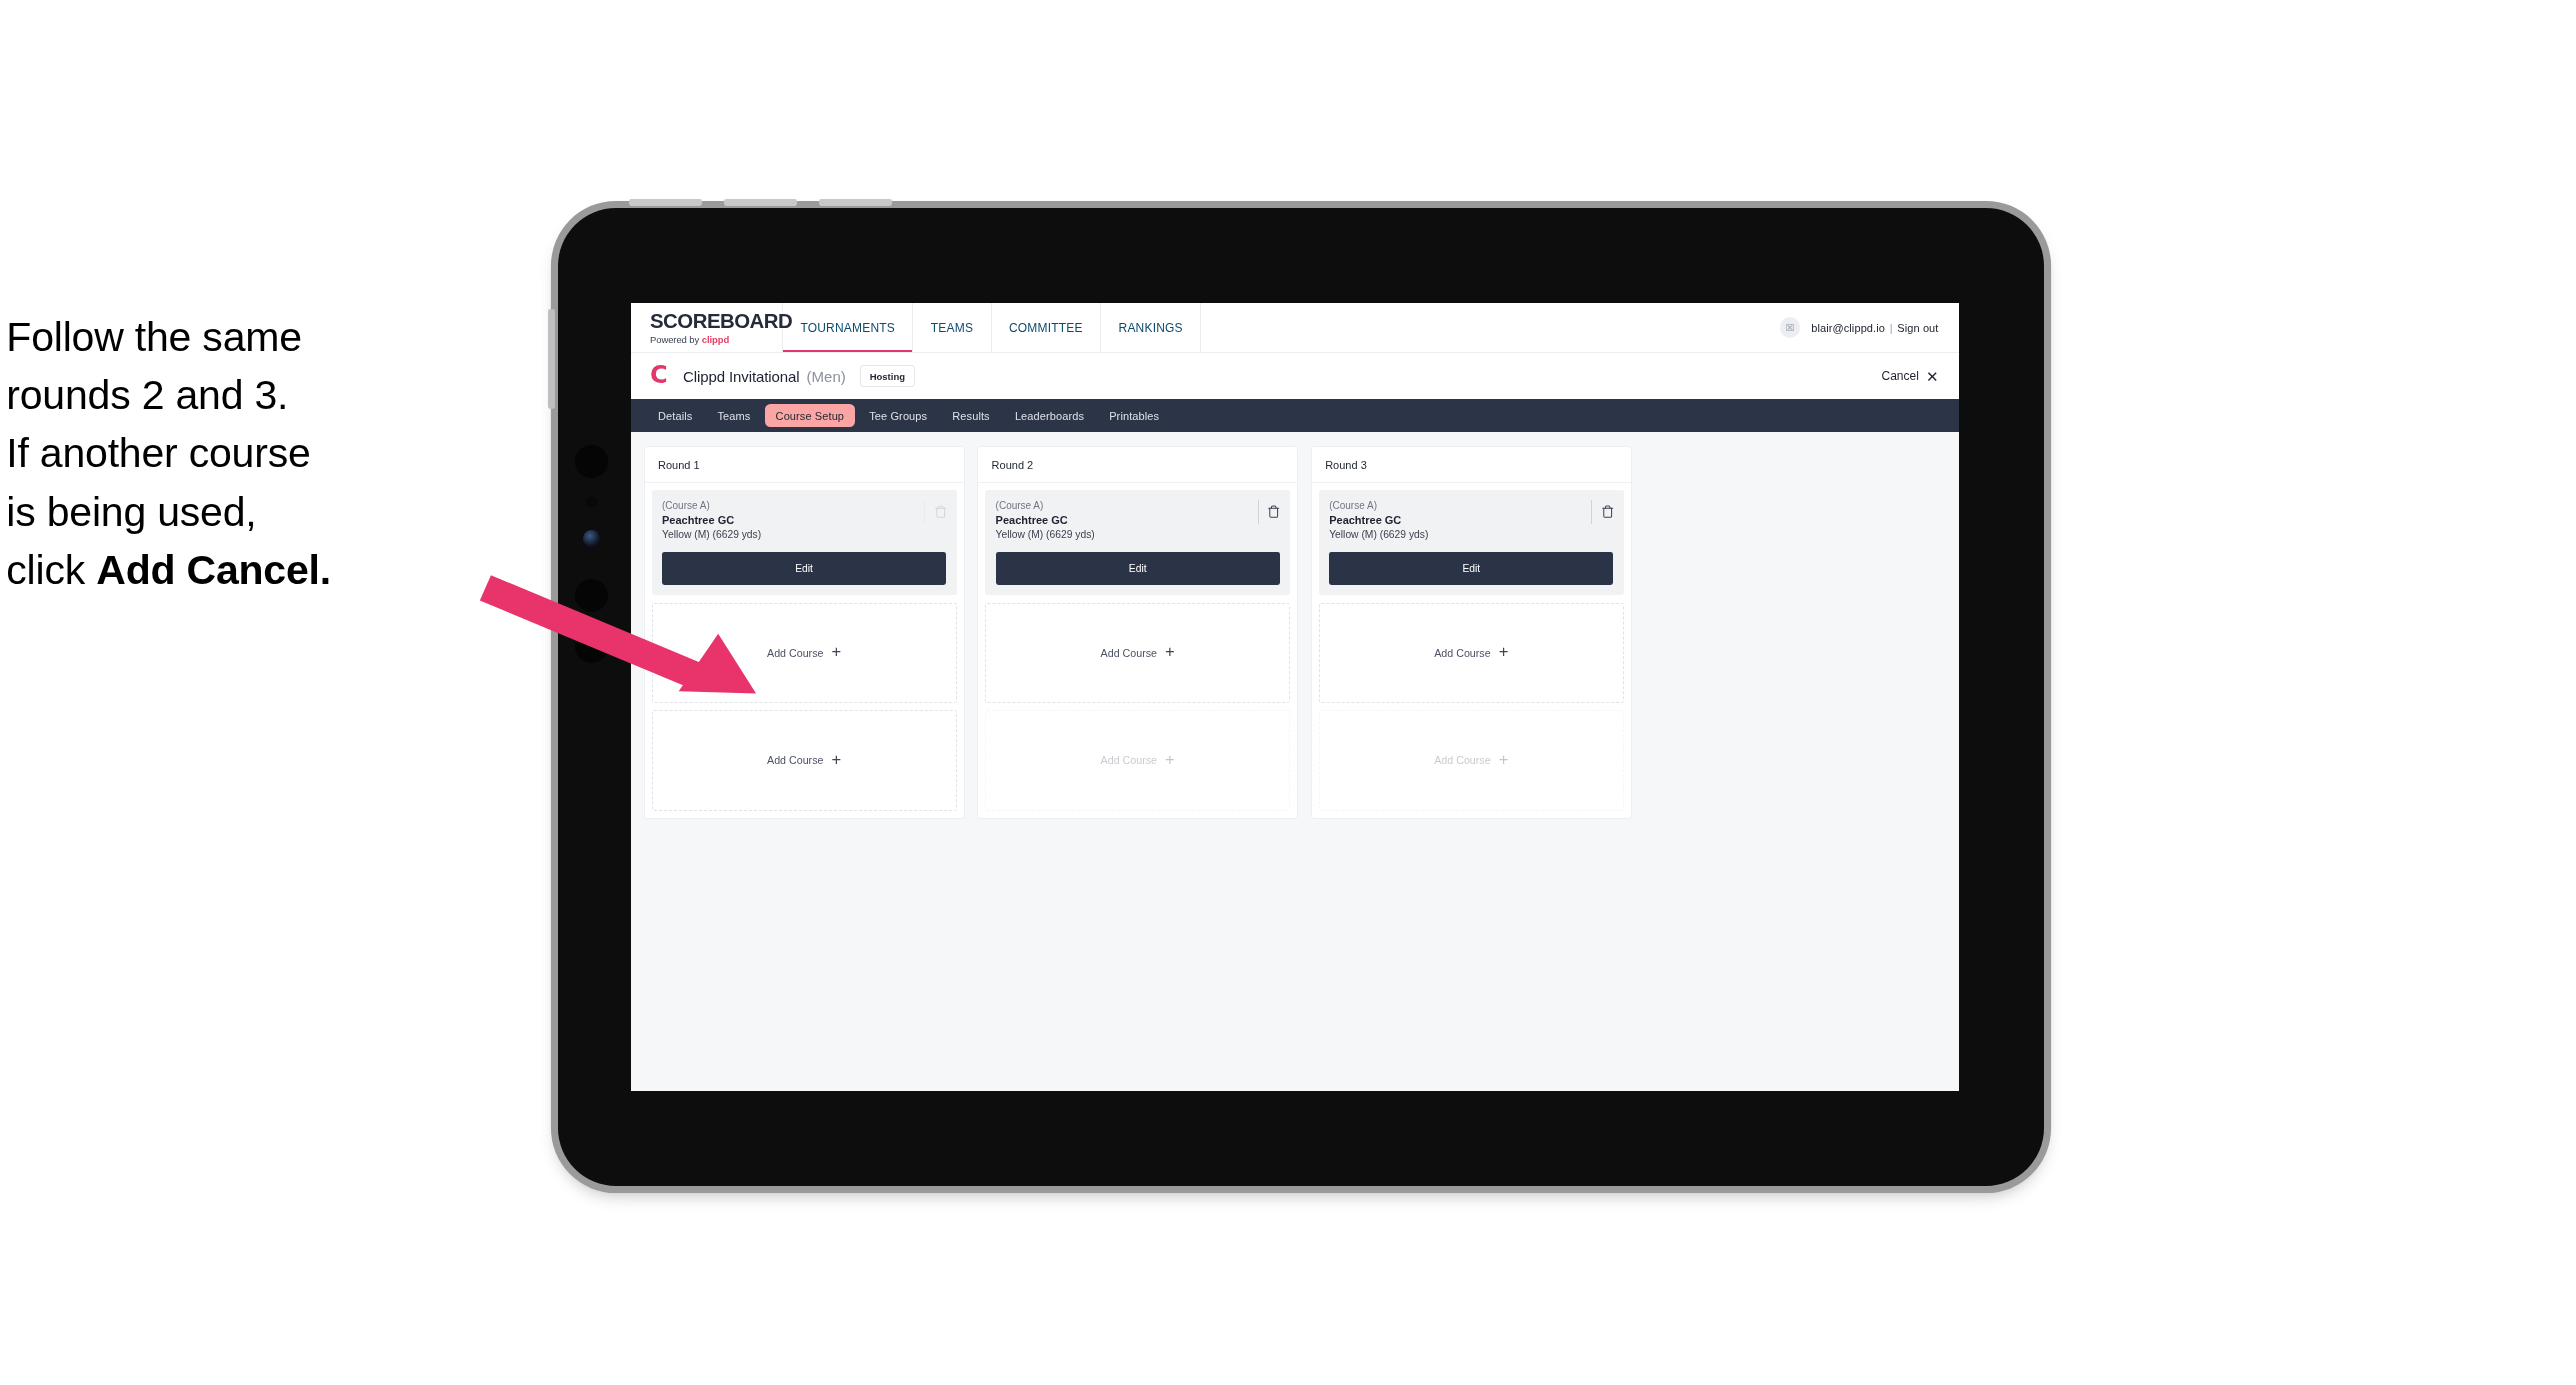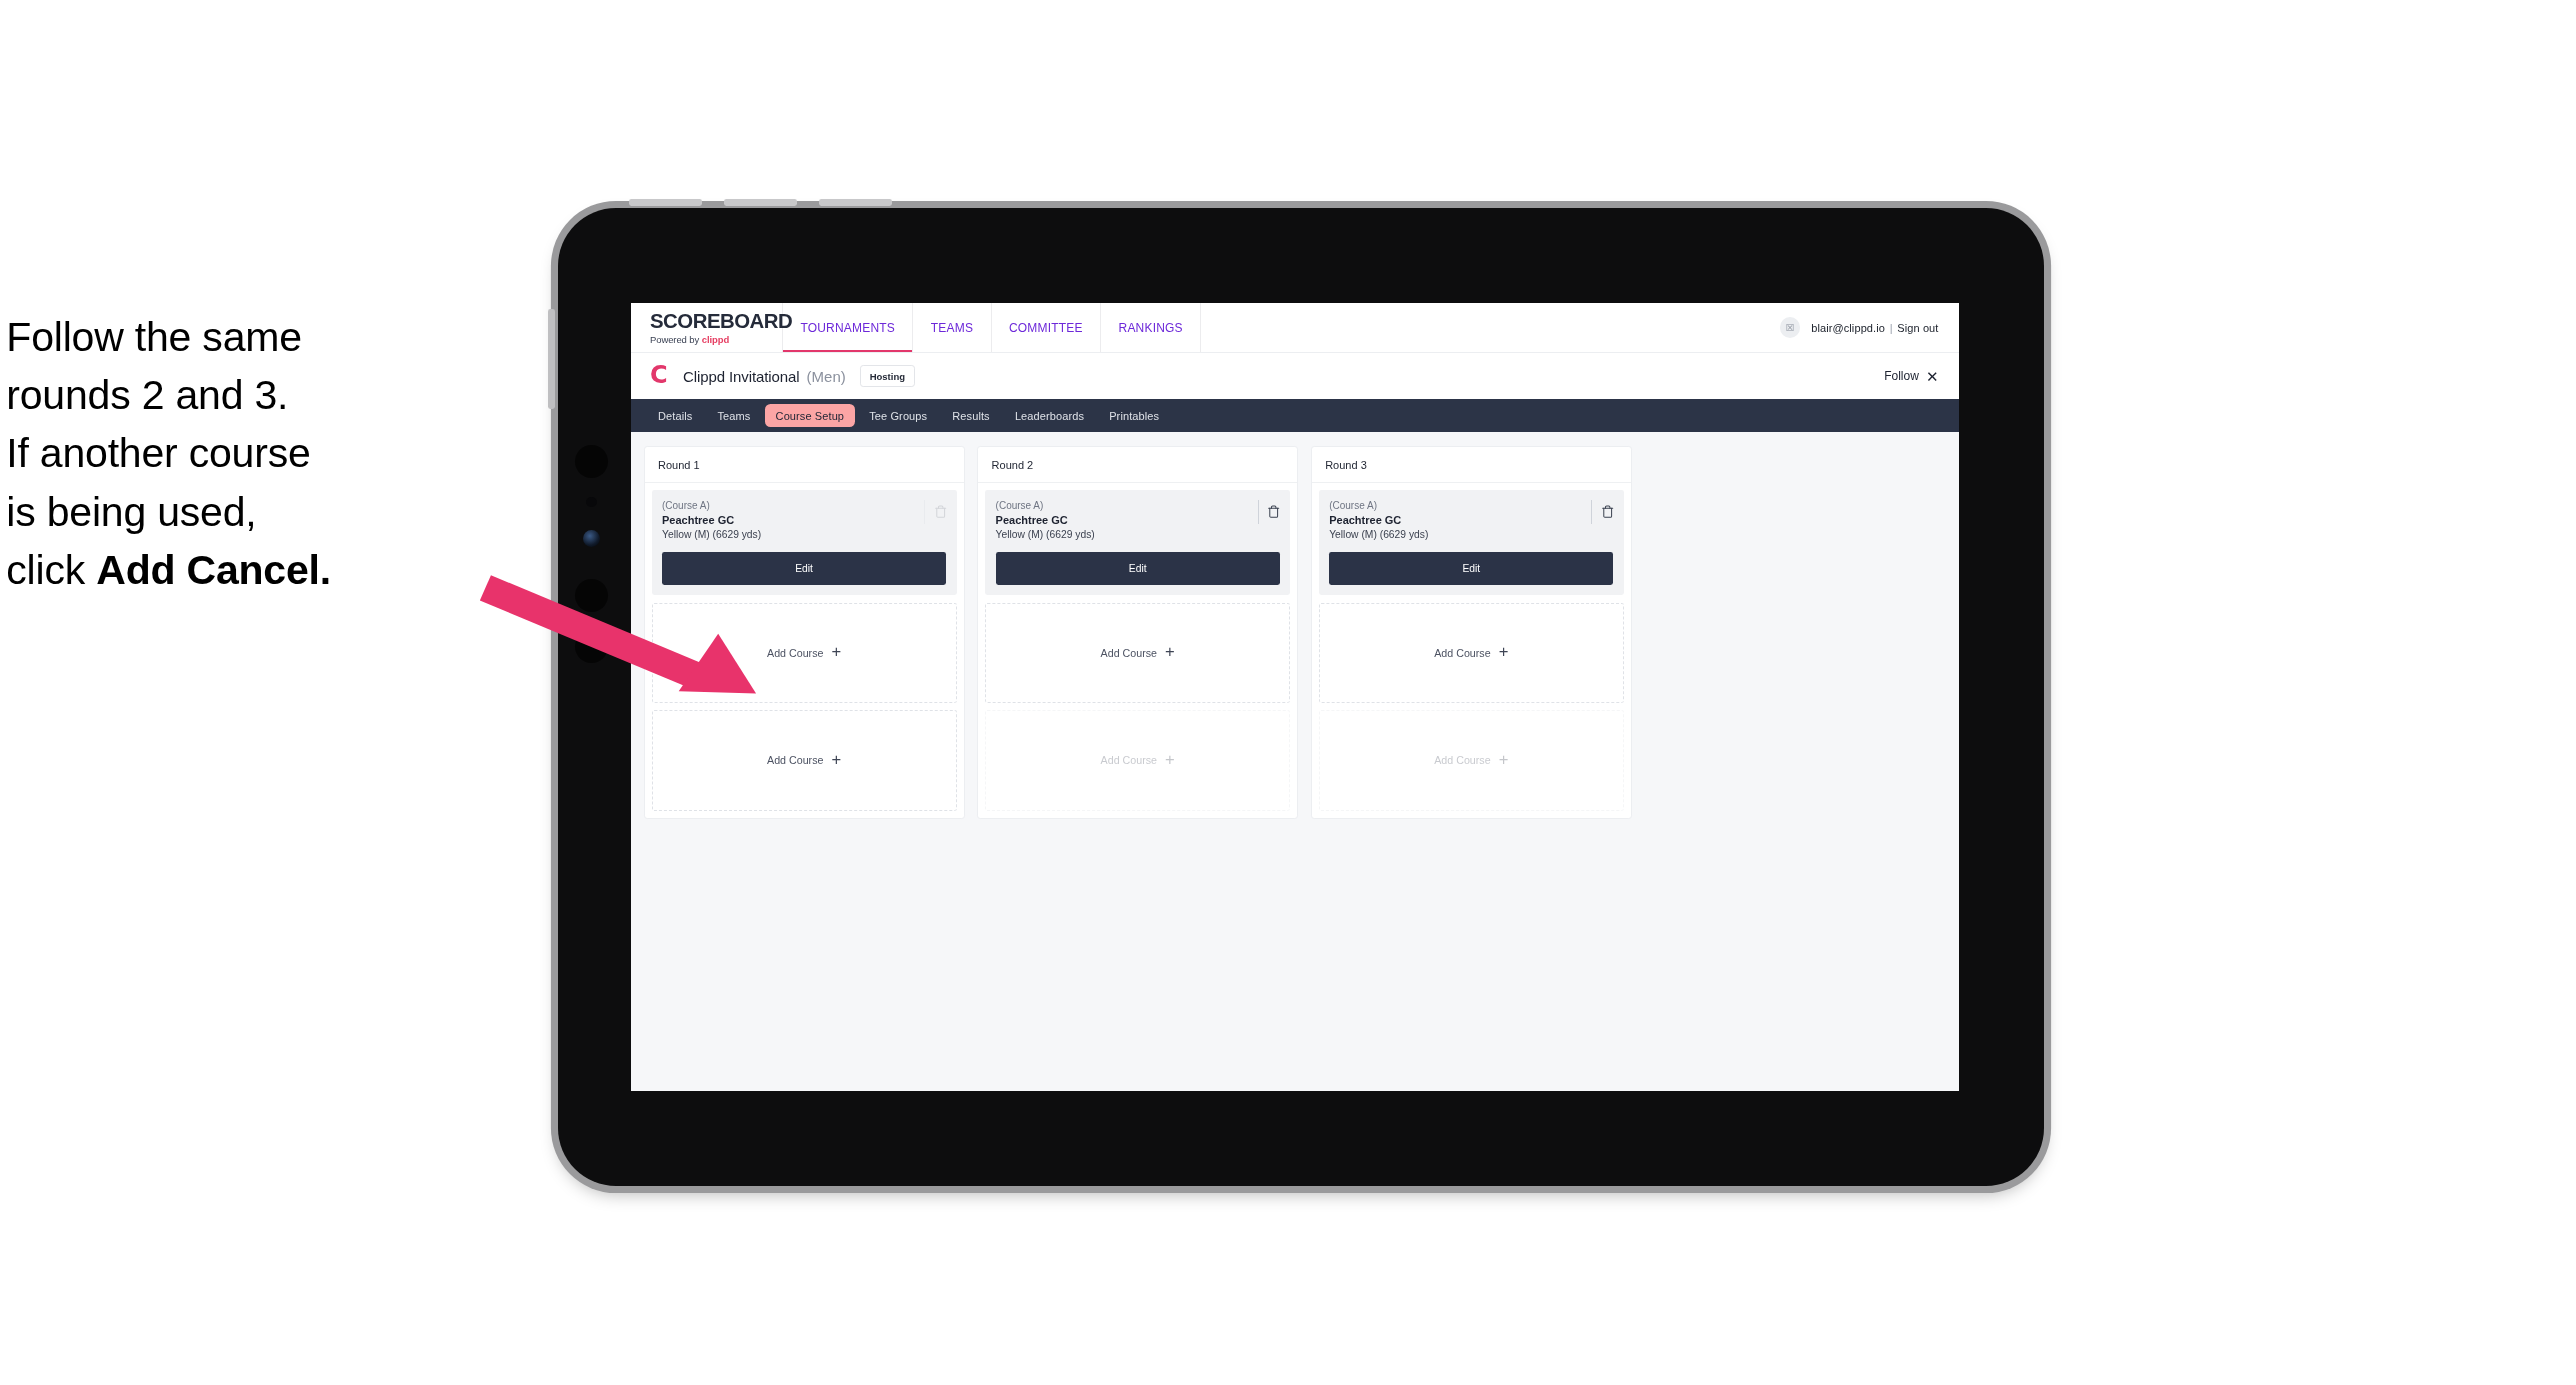--- a/index.html
+++ b/index.html
@@ -85,21 +85,21 @@
     font-size: 20px; font-weight: 700; letter-spacing: -0.5px;
     color: #252b3a; font-family: "Liberation Sans", sans-serif;
     transform: scaleX(1.02); transform-origin: left center;
   }
   .brand-sub { font-size: 9.5px; color: #3b4254; margin-top: 1.6px; letter-spacing:-0.1px;}
   .brand-sub .clippd { color: #e63f63; font-weight: 700; font-style: normal; }
 
   .navtabs { display: flex; align-items: stretch; }
   .navtab {
     display: flex; align-items: center; padding: 0 17.4px;
-    font-size: 12px; color: #6d28d9; letter-spacing: 0.2px;
+    font-size: 12px; color: #0c4a6e; letter-spacing: 0.2px;
     border-right: 0.8px solid #ececee;
     position: relative;
   }
   .navtab.active::after {
     content:""; position: absolute; left: 0; right: 0; bottom: 0;
     height: 2.4px; background: #e2376b;
   }
 
   .topright {
     margin-left: auto; display: flex; align-items: center;
@@ -235,21 +235,21 @@
         <div class="userline"><span>blair@clippd.io</span><span class="sep">|</span><span>Sign out</span></div>
       </div>
     </div>
 
     <div class="titlerow">
       <div class="clogo">C</div>
       <div class="ttl">Clippd Invitational</div>
       <div class="ttl-sub">(Men)</div>
       <div class="pill">Hosting</div>
       <div class="cancel">
-        <span>Follow</span>
+        <span>Cancel</span>
         <span class="x">✕</span>
       </div>
     </div>
 
     <div class="subtabs">
       <div class="subtab">Details</div>
       <div class="subtab">Teams</div>
       <div class="subtab active">Course Setup</div>
       <div class="subtab">Tee Groups</div>
       <div class="subtab">Results</div>

